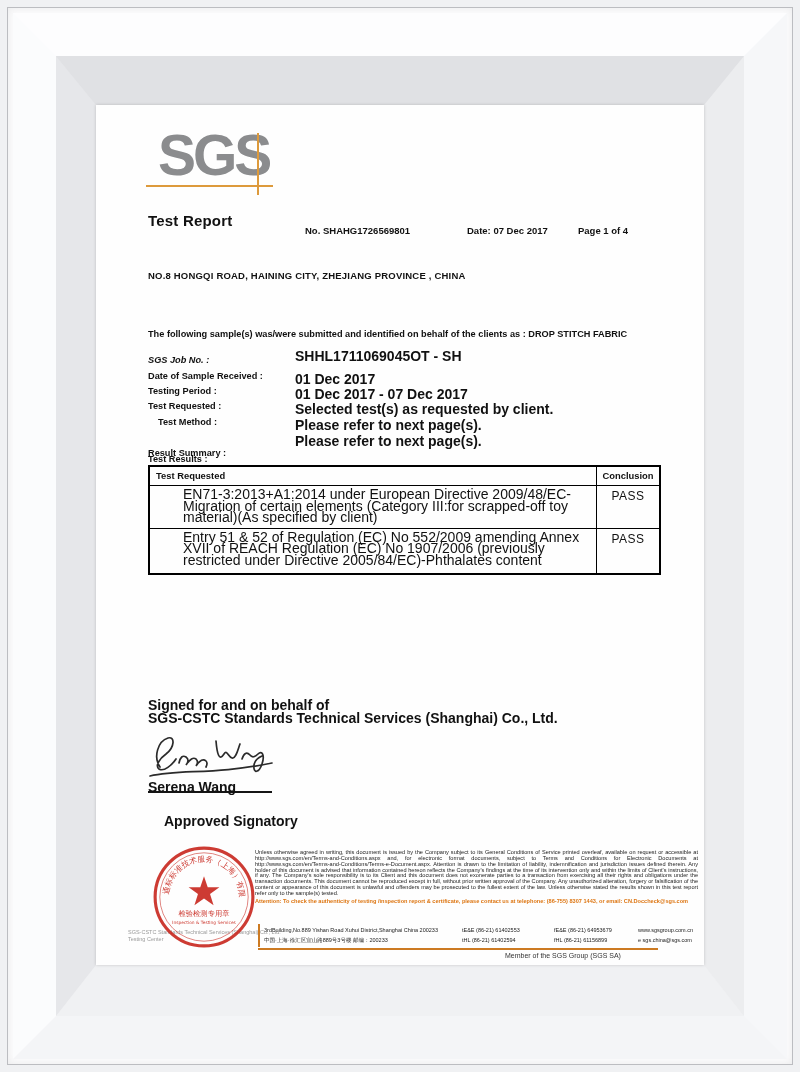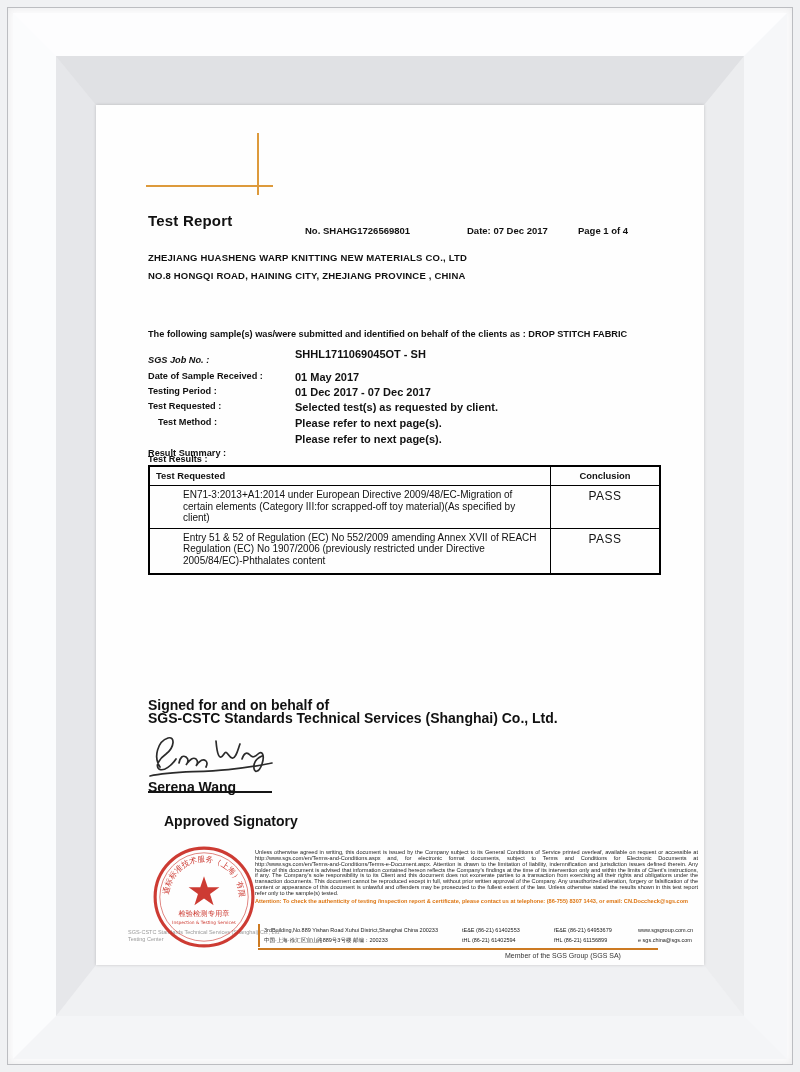--- a/index.html
+++ b/index.html
@@ -19,30 +19,30 @@
   
   .logo{left:62px;top:22px;font-size:57px;font-weight:700;color:#8b8c8e;
         letter-spacing:-3px;line-height:57px;}
   .logo-hline{left:50px;top:80px;width:127px;height:2px;background:#dd9a3c;}
   .logo-vline{left:161px;top:28px;width:2px;height:62px;background:#dd9a3c;}
   .title{left:52px;top:107px;font-size:15px;font-weight:700;letter-spacing:.2px;}
   .meta{top:120px;font-size:9.5px;font-weight:700;}
   .clientline{left:52px;font-size:9.5px;font-weight:700;letter-spacing:.2px;}
   .introline{left:52px;top:224px;font-size:9.2px;font-weight:700;}
   .frow-label{left:52px;font-size:9.2px;font-weight:700;}
-  .frow-value{left:199px;font-size:11px;font-weight:700;}
+  .frow-value{left:199px;font-size:14px;font-weight:700;}
   .summary-label{left:52px;top:343px;font-size:9.2px;font-weight:700;}
   
   .stable{left:52px;top:360px;width:509px;border:2px solid #000;}
   .trow{display:flex;}
   .trow + .trow{border-top:1.5px solid #000;}
-  .c1{width:401px;border-right:1.5px solid #000;padding:3px 8px 4px 6px;box-sizing:border-box;}
+  .c1{width:447px;border-right:1.5px solid #000;padding:3px 8px 4px 6px;box-sizing:border-box;}
   .c2{flex:1;text-align:center;padding:3px 2px;}
   .thead .c1,.thead .c2{font-weight:700;font-size:9.4px;}
-  .tbody-cell{font-size:10px;line-height:11.5px;padding-left:33px;}
+  .tbody-cell{font-size:14px;line-height:11.5px;padding-left:33px;}
   .pass{font-size:12px;font-weight:400;letter-spacing:.5px;}
   .r1{min-height:26px;} .r2{min-height:44px;}
   
   .signed{left:52px;font-size:14px;font-weight:700;}
   .sigline{left:52px;top:686px;width:124px;height:2px;background:#151515;}
   .sig-svg{left:48px;top:622px;}
   
   .stamp{left:56px;top:740px;opacity:.9;z-index:3;}
   .legal{left:159px;top:745px;width:443px;font-size:5.6px;line-height:5.85px;
          text-align:justify;color:#1c1c1c;font-weight:400;}
@@ -58,37 +58,37 @@
 </head>
 <body>
 
 <div class="scene">
   <div class="frame-edge"></div>
   <div class="frame-face"></div>
   <div class="frame-mat"></div>
 
   <div class="paper">
 
+    <div class="abs logo">SGS</div>
     <div class="abs logo-hline"></div>
     <div class="abs logo-vline"></div>
 
     <div class="abs title">Test Report</div>
     <div class="abs meta" style="left:209px;">No. SHAHG1726569801</div>
     <div class="abs meta" style="left:371px;">Date: 07 Dec 2017</div>
     <div class="abs meta" style="left:482px;">Page 1 of 4</div>
 
-    <div class="abs clientline" style="top:147px;">ZHEJIANG HUASHENG WARP KNITTING NEW MATERIALS CO., LTD</div>
     <div class="abs clientline" style="top:165px;">NO.8 HONGQI ROAD, HAINING CITY, ZHEJIANG PROVINCE , CHINA</div>
 
     <div class="abs introline">The following sample(s) was/were submitted and identified on behalf of the clients as : DROP STITCH FABRIC</div>
 
     <div class="abs frow-label" style="top:250px;font-style:italic;">SGS Job No. :</div>
     <div class="abs frow-value" style="top:243px;">SHHL1711069045OT - SH</div>
     <div class="abs frow-label" style="top:266px;">Date of Sample Received :</div>
-    <div class="abs frow-value" style="top:266px;">01 May 2017</div>
+    <div class="abs frow-value" style="top:266px;">01 Dec 2017</div>
     <div class="abs frow-label" style="top:281px;">Testing Period :</div>
     <div class="abs frow-value" style="top:281px;">01 Dec 2017 - 07 Dec 2017</div>
     <div class="abs frow-label" style="top:296px;">Test Requested :</div>
     <div class="abs frow-value" style="top:296px;">Selected test(s) as requested by client.</div>
     <div class="abs frow-label" style="top:312px;margin-left:10px;">Test Method :</div>
     <div class="abs frow-value" style="top:312px;">Please refer to next page(s).</div>
     <div class="abs frow-label" style="top:316px;margin-top:33px;">Test Results :</div>
     <div class="abs frow-value" style="top:328px;">Please refer to next page(s).</div>
 
     <div class="abs summary-label">Result Summary :</div>

